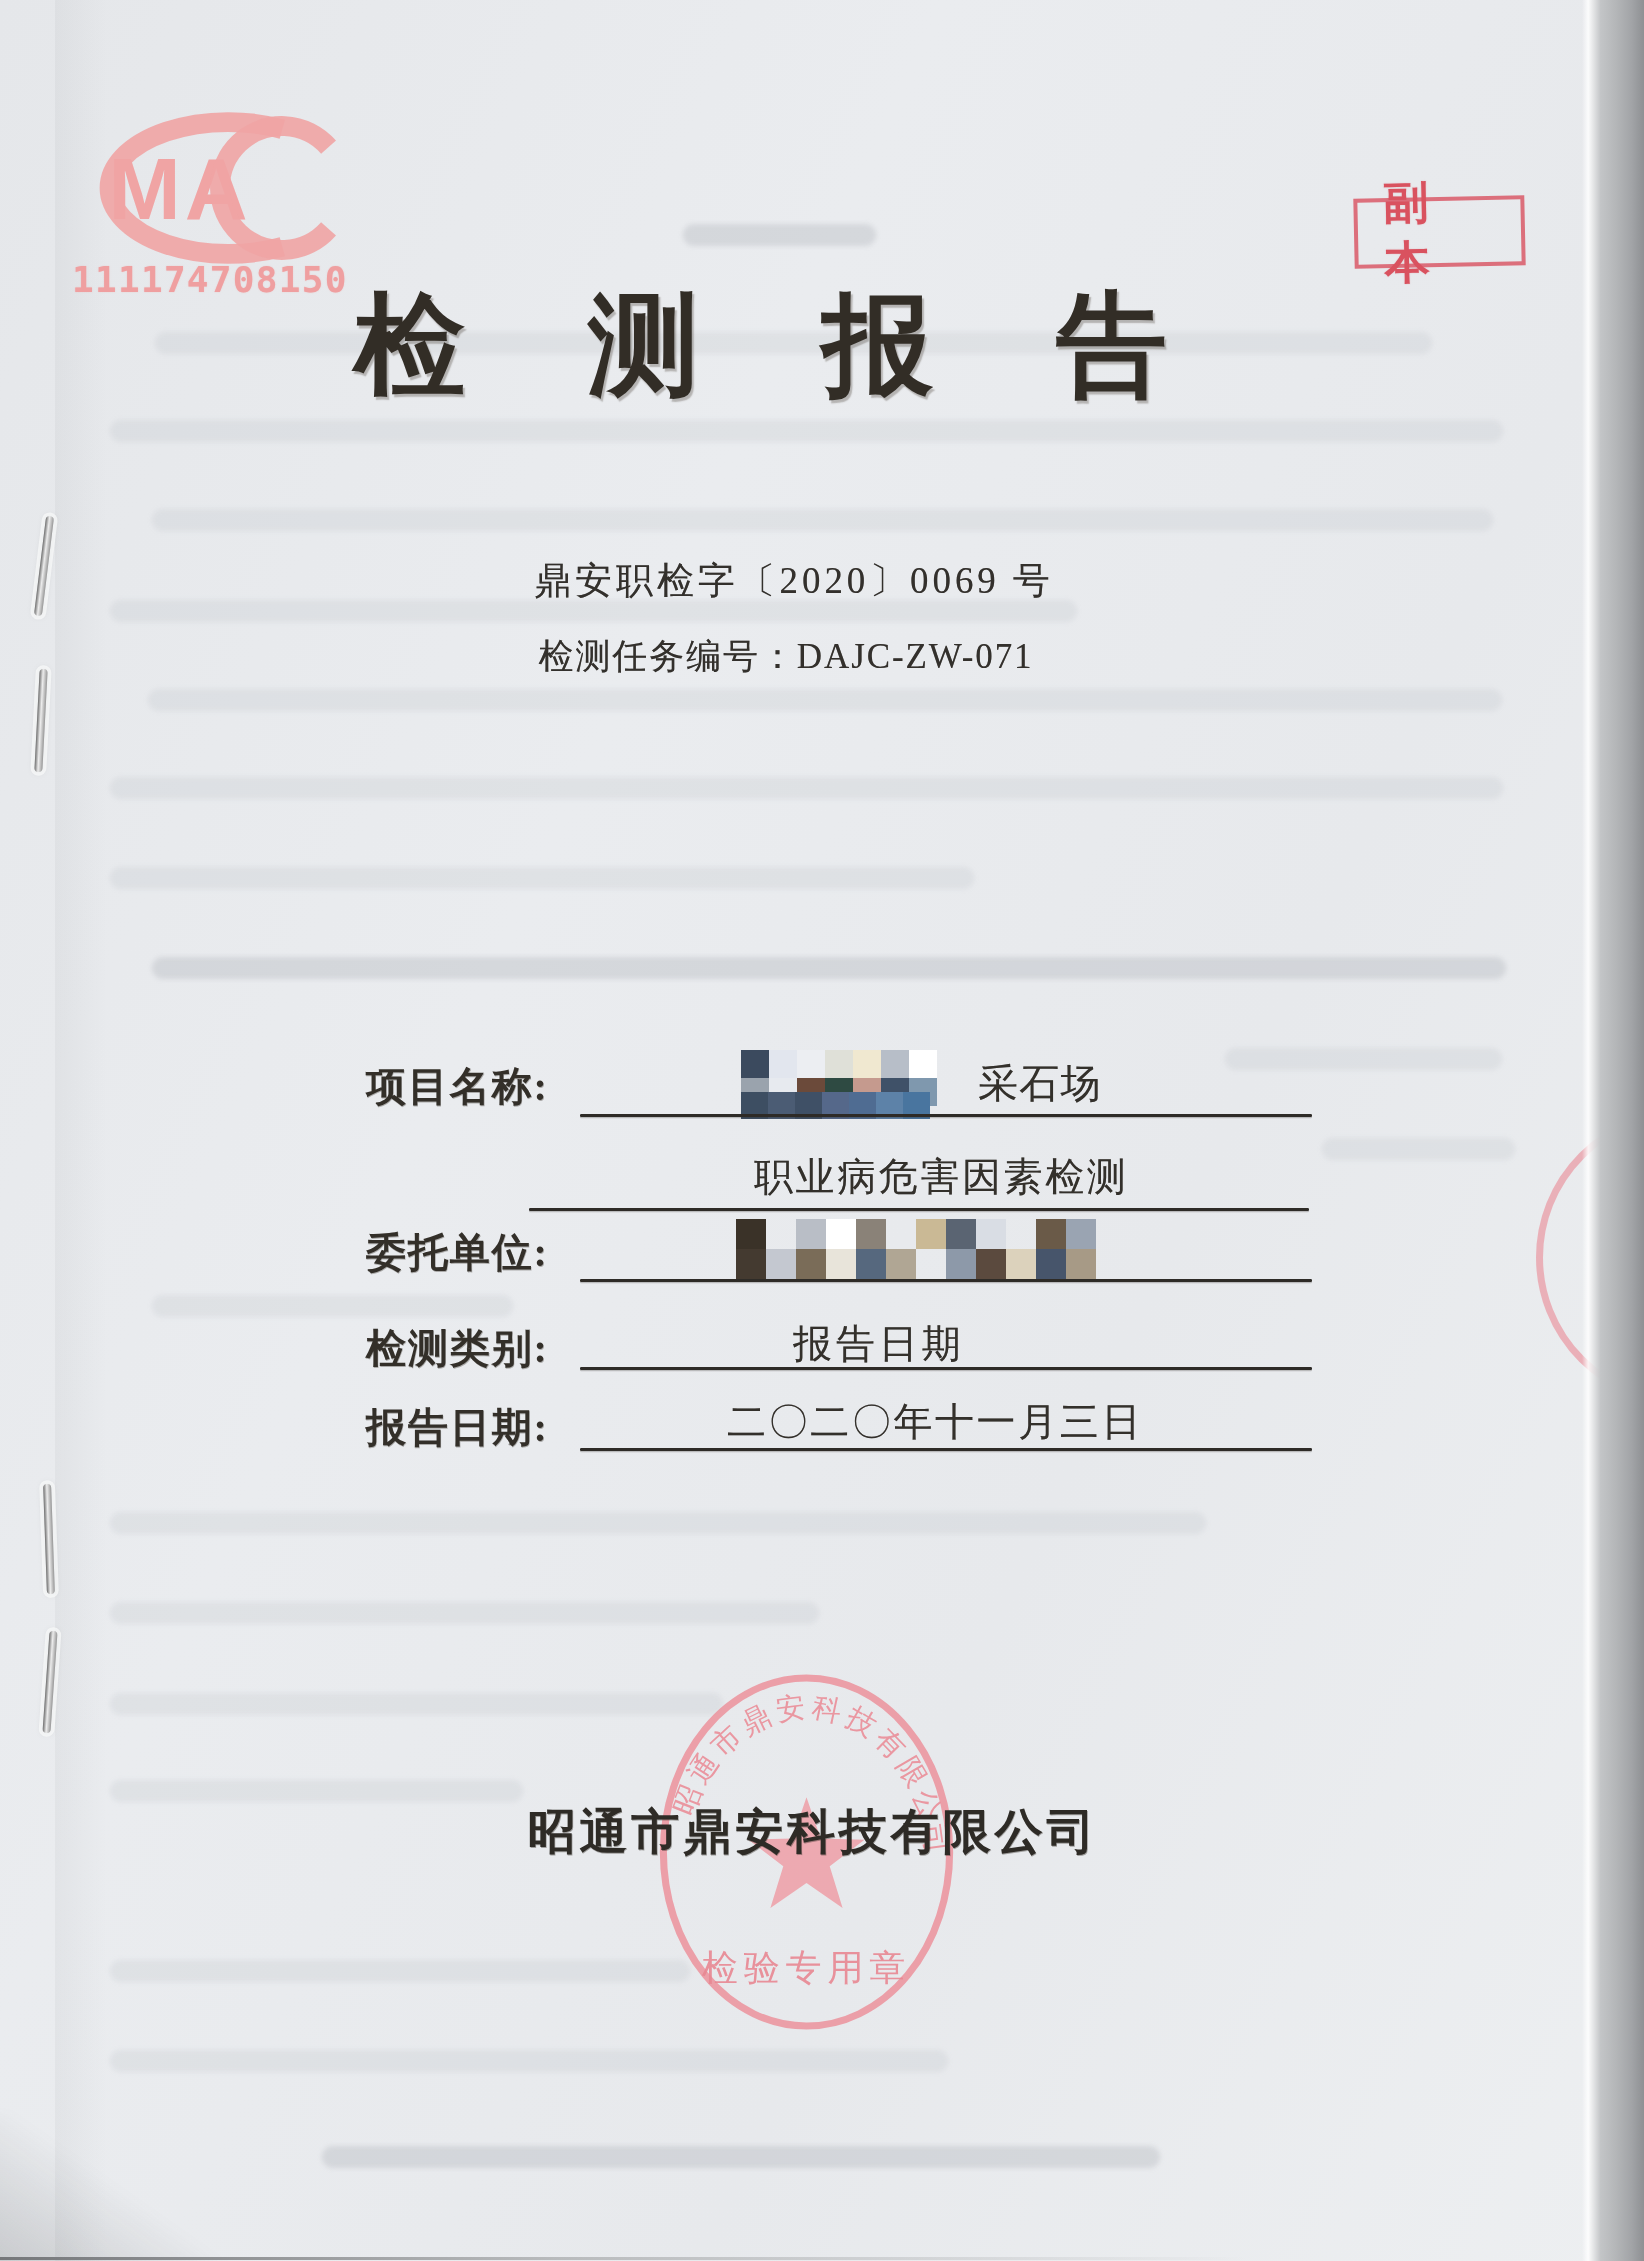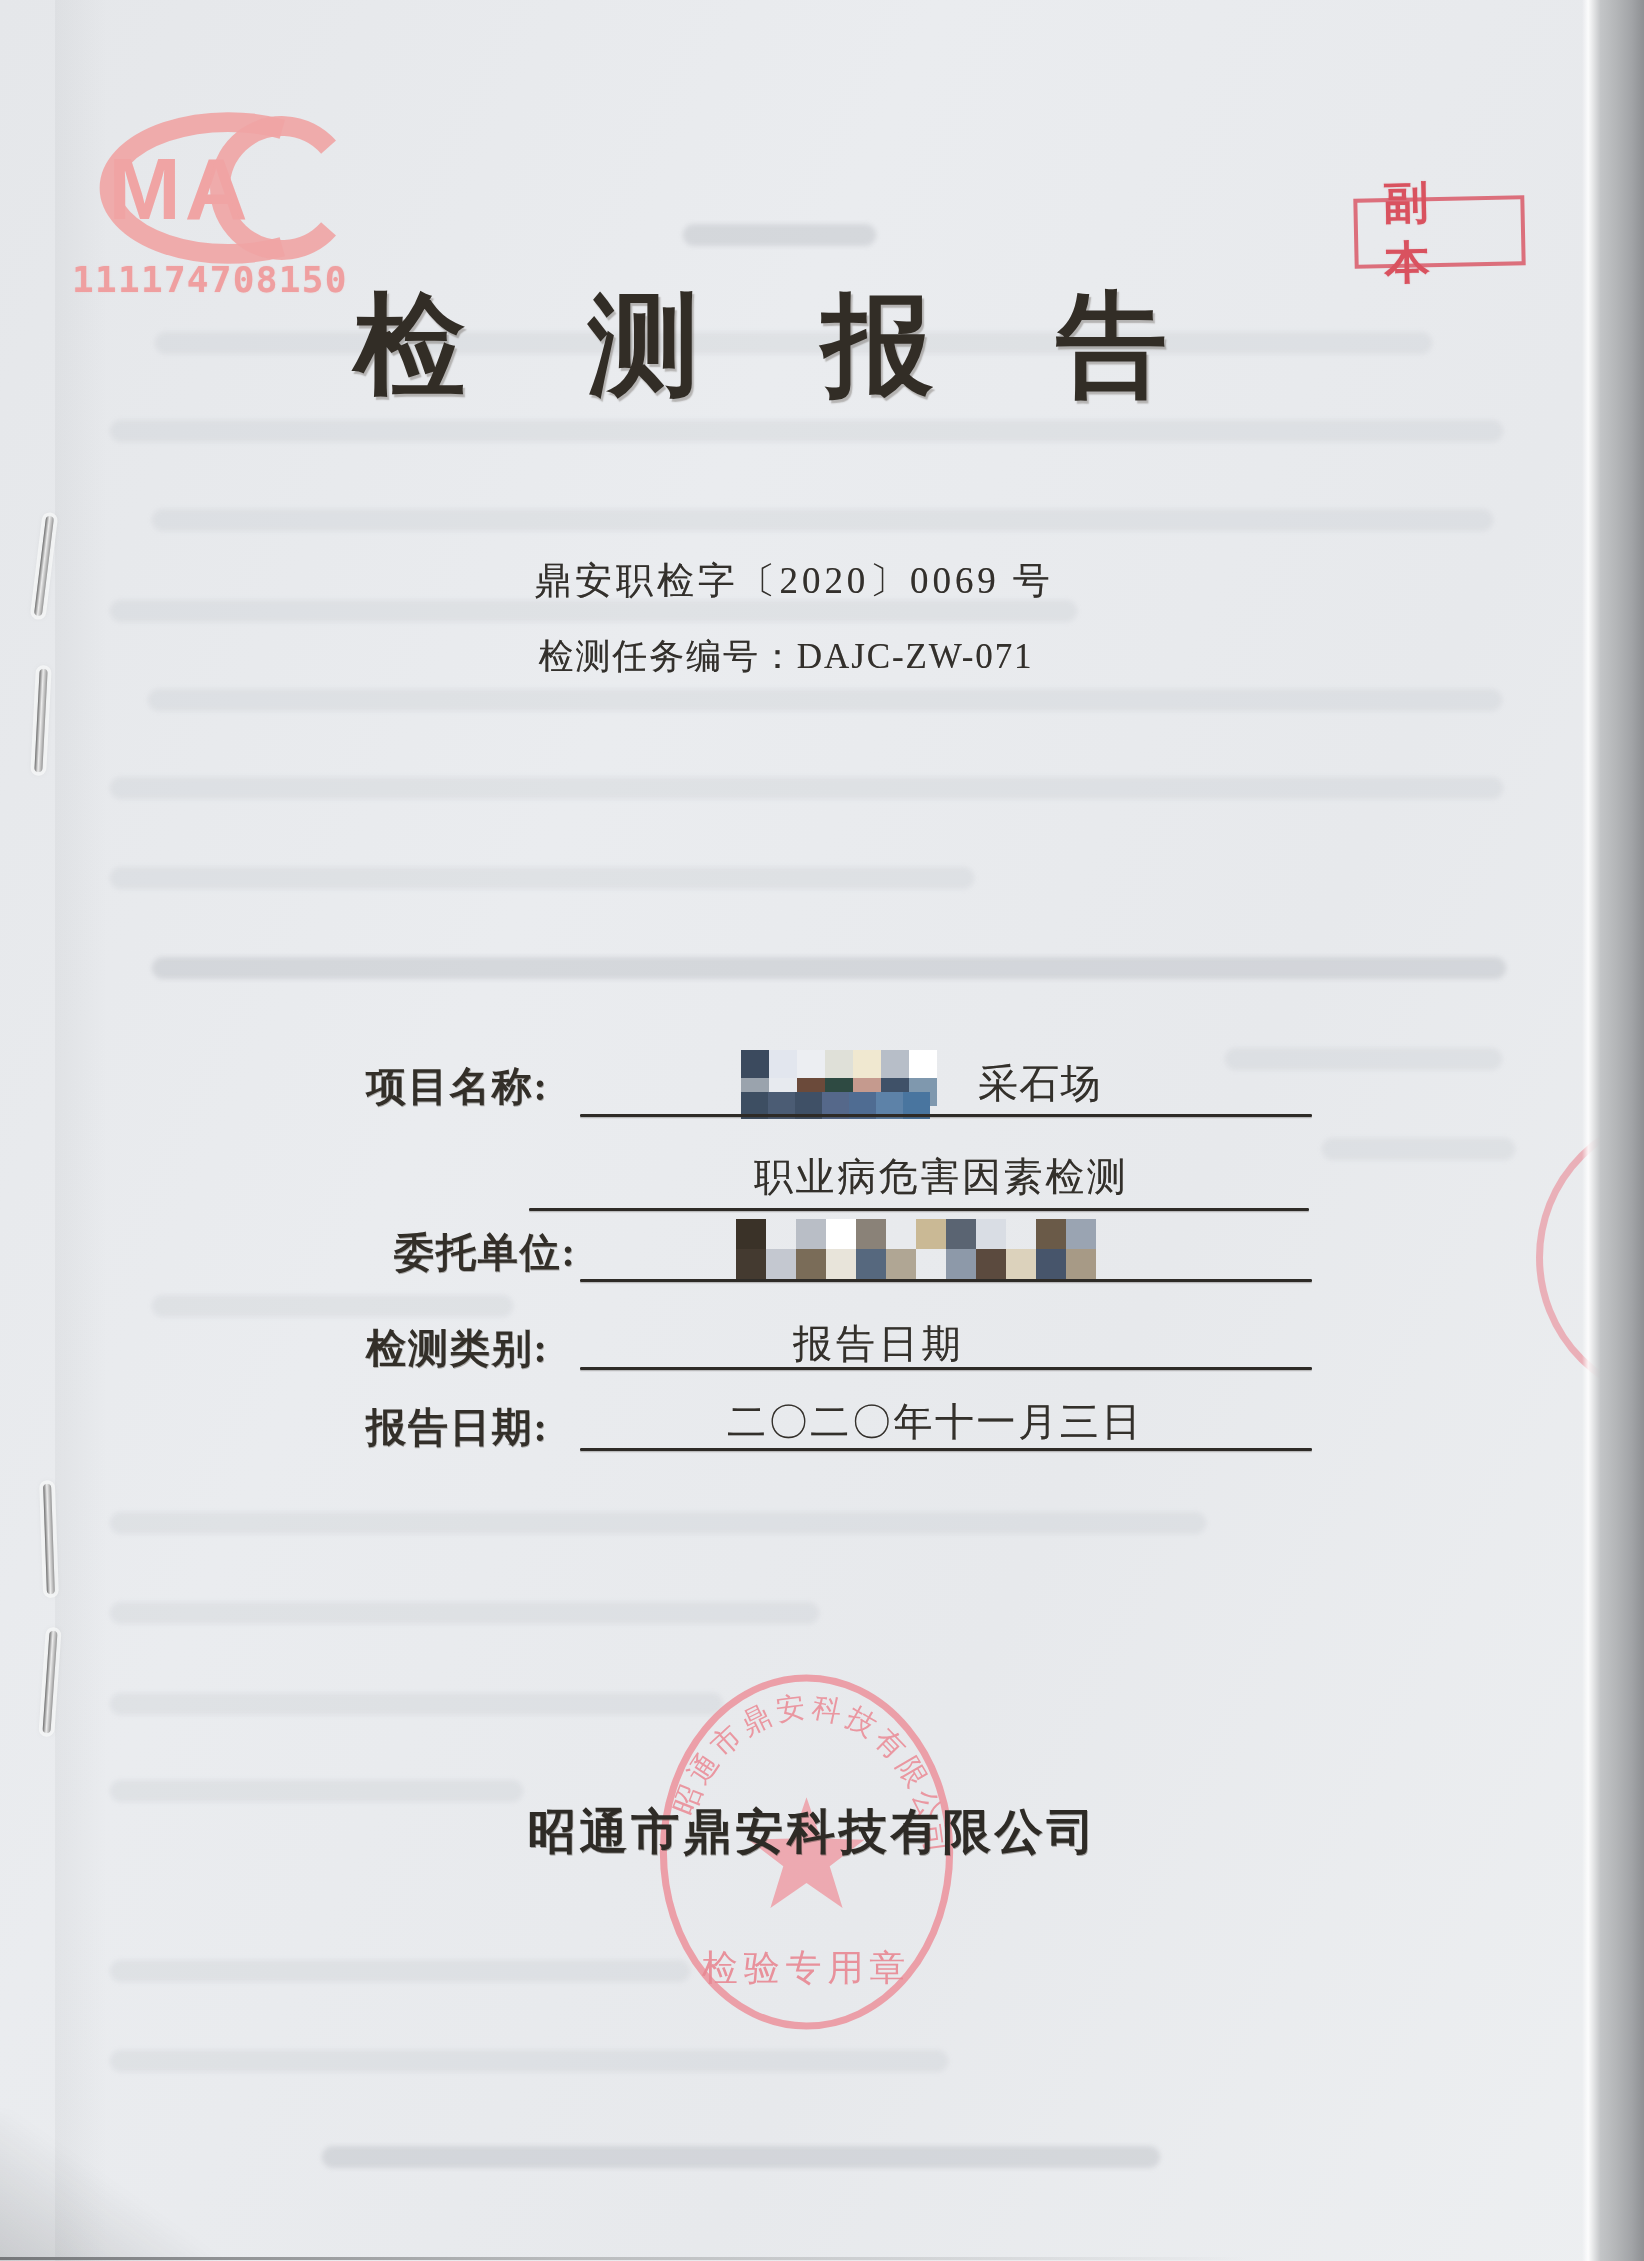--- a/index.html
+++ b/index.html
@@ -140,21 +140,21 @@
       <span style="background: rgb(85, 104, 138);"></span>
       <span style="background: rgb(79, 108, 146);"></span>
       <span style="background: rgb(93, 130, 168);"></span>
       <span style="background: rgb(73, 117, 159);"></span>
     </div>
   <div class="abs fvalue" style="left:934px;top:1056px;font-size:40px;letter-spacing:1.3px;margin-left:44px;">采石场</div>
   <div class="abs uline" style="top:1114px;"></div>
   <div class="abs fvalue" style="left:722px;top:1150px;font-size:39px;letter-spacing:2.6px;margin-left:32px;">职业病危害因素检测</div>
   <div class="abs uline" style="top:1208px;left:529px;width:780px;"></div>
 
-  <div class="abs flabel" style="top:1225px;margin-left:28px;">委托单位:</div>
+  <div class="abs flabel" style="top:1225px;">委托单位:</div>
   <div class="abs px pxc" style="left:736px;top:1219px;width:361px;height:61px;">
       <span style="background: rgb(58, 50, 40);"></span>
       <span style="background: transparent;"></span>
       <span style="background: rgb(185, 190, 198);"></span>
       <span style="background: rgb(255, 255, 255);"></span>
       <span style="background: rgb(138, 130, 120);"></span>
       <span style="background: transparent;"></span>
       <span style="background: rgb(202, 185, 149);"></span>
       <span style="background: rgb(90, 100, 114);"></span>
       <span style="background: rgb(217, 221, 228);"></span>

